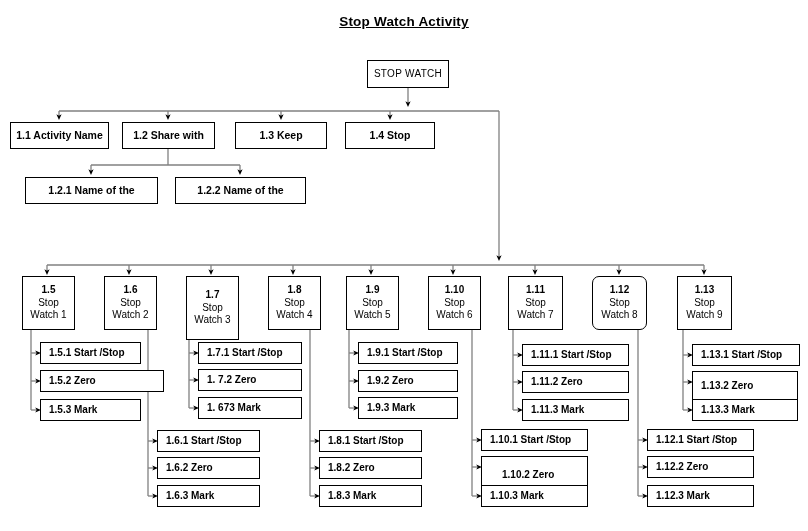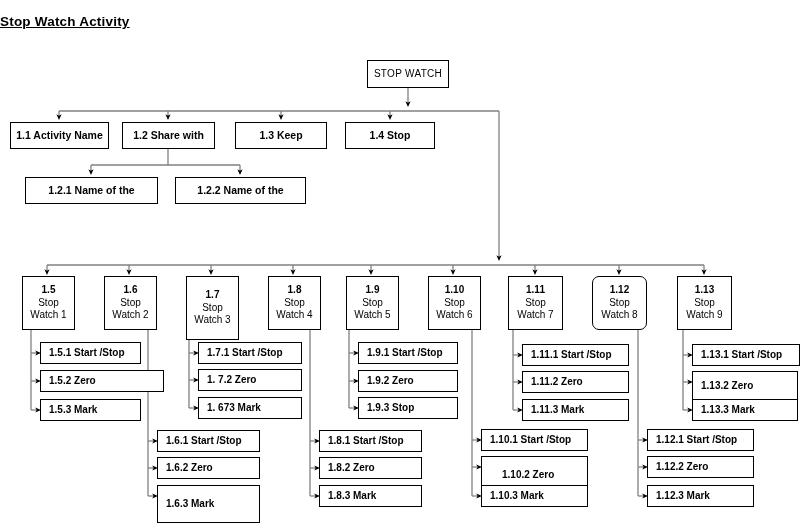--- a/index.html
+++ b/index.html
@@ -22,21 +22,21 @@
     left: 0;
     top: 0;
     width: 808px;
     height: 531px;
   }
   .title {
     position: absolute;
     left: 0;
     top: 14px;
     width: 808px;
-    text-align: left;
+    text-align: center;
     font-size: 13.5px;
     font-weight: bold;
     color: #000000;
     text-decoration: underline;
     letter-spacing: 0.2px;
   }
   .node {
     position: absolute;
     box-sizing: border-box;
     border: 1.3px solid #000000;
@@ -257,21 +257,21 @@
     <span>1. 673 Mark</span>
   </div>
 
   <div class="node leaf" style="left:358px; top:342px; width:100px; height:22px;">
     <span>1.9.1 Start /Stop</span>
   </div>
   <div class="node leaf" style="left:358px; top:370px; width:100px; height:22px;">
     <span>1.9.2 Zero</span>
   </div>
   <div class="node leaf" style="left:358px; top:397px; width:100px; height:22px;">
-    <span>1.9.3 Stop</span>
+    <span>1.9.3 Mark</span>
   </div>
 
   <div class="node leaf" style="left:522px; top:344px; width:107px; height:22px;">
     <span>1.11.1 Start /Stop</span>
   </div>
   <div class="node leaf" style="left:522px; top:371px; width:107px; height:22px;">
     <span>1.11.2 Zero</span>
   </div>
   <div class="node leaf" style="left:522px; top:399px; width:107px; height:22px;">
     <span>1.11.3 Mark</span>
@@ -286,21 +286,21 @@
   <div class="node leaf" style="left:692px; top:399px; width:106px; height:22px;">
     <span>1.13.3 Mark</span>
   </div>
 
   <div class="node leaf" style="left:157px; top:430px; width:103px; height:22px;">
     <span>1.6.1 Start /Stop</span>
   </div>
   <div class="node leaf" style="left:157px; top:457px; width:103px; height:22px;">
     <span>1.6.2 Zero</span>
   </div>
-  <div class="node leaf" style="left:157px; top:485px; width:103px; height:38px;">
+  <div class="node leaf" style="left:157px; top:485px; width:103px; height:22px;">
     <span>1.6.3 Mark</span>
   </div>
 
   <div class="node leaf" style="left:319px; top:430px; width:103px; height:22px;">
     <span>1.8.1 Start /Stop</span>
   </div>
   <div class="node leaf" style="left:319px; top:457px; width:103px; height:22px;">
     <span>1.8.2 Zero</span>
   </div>
   <div class="node leaf" style="left:319px; top:485px; width:103px; height:22px;">

